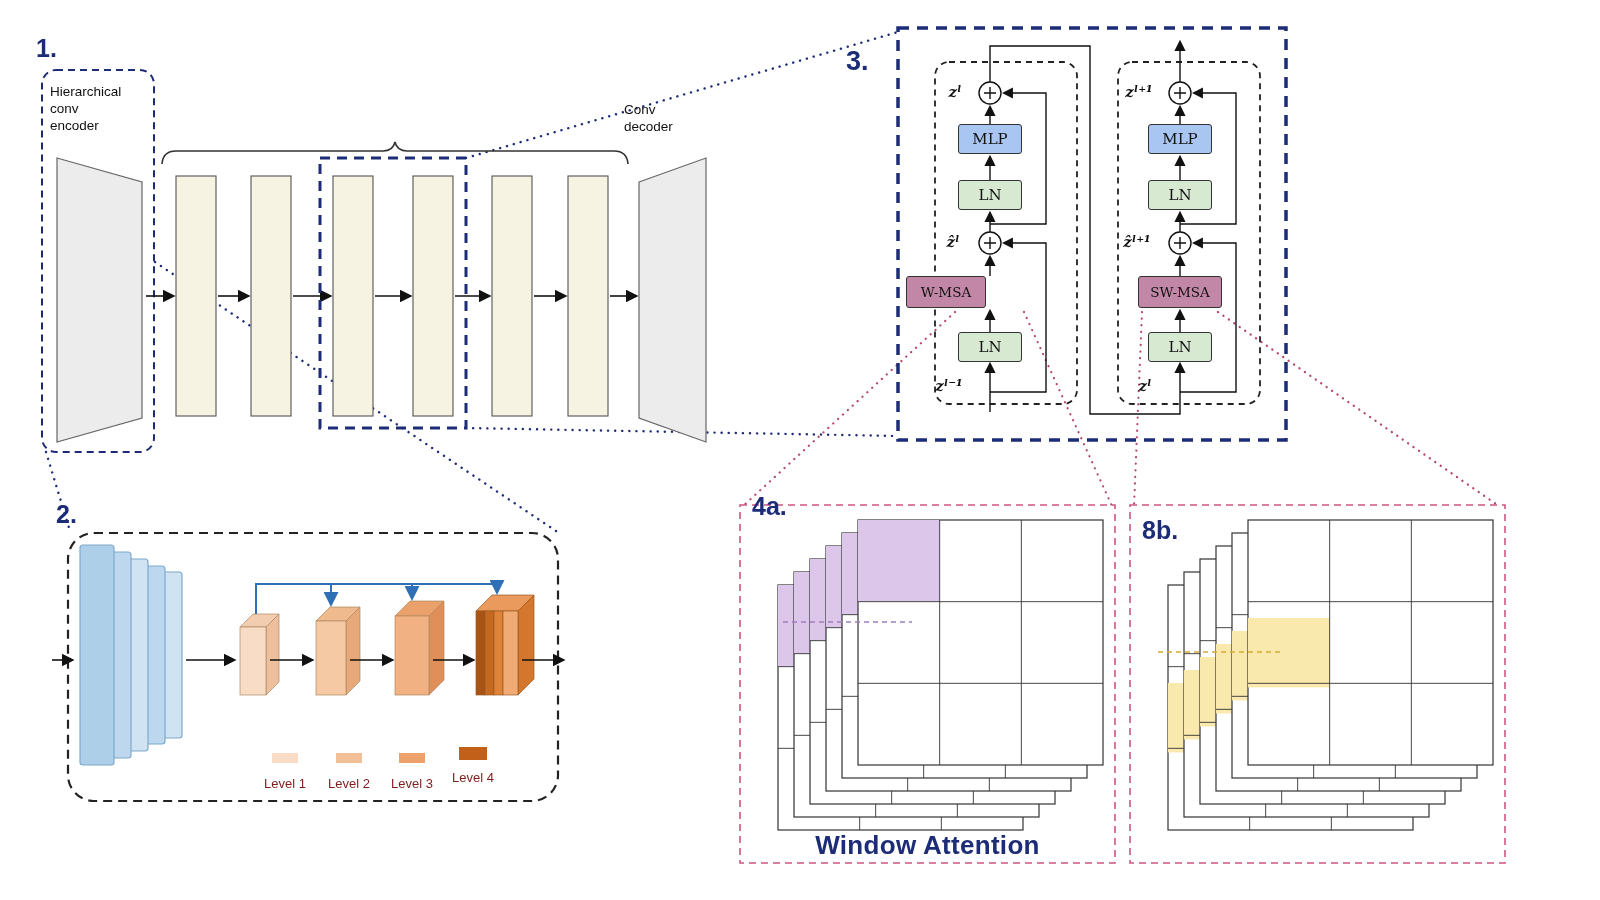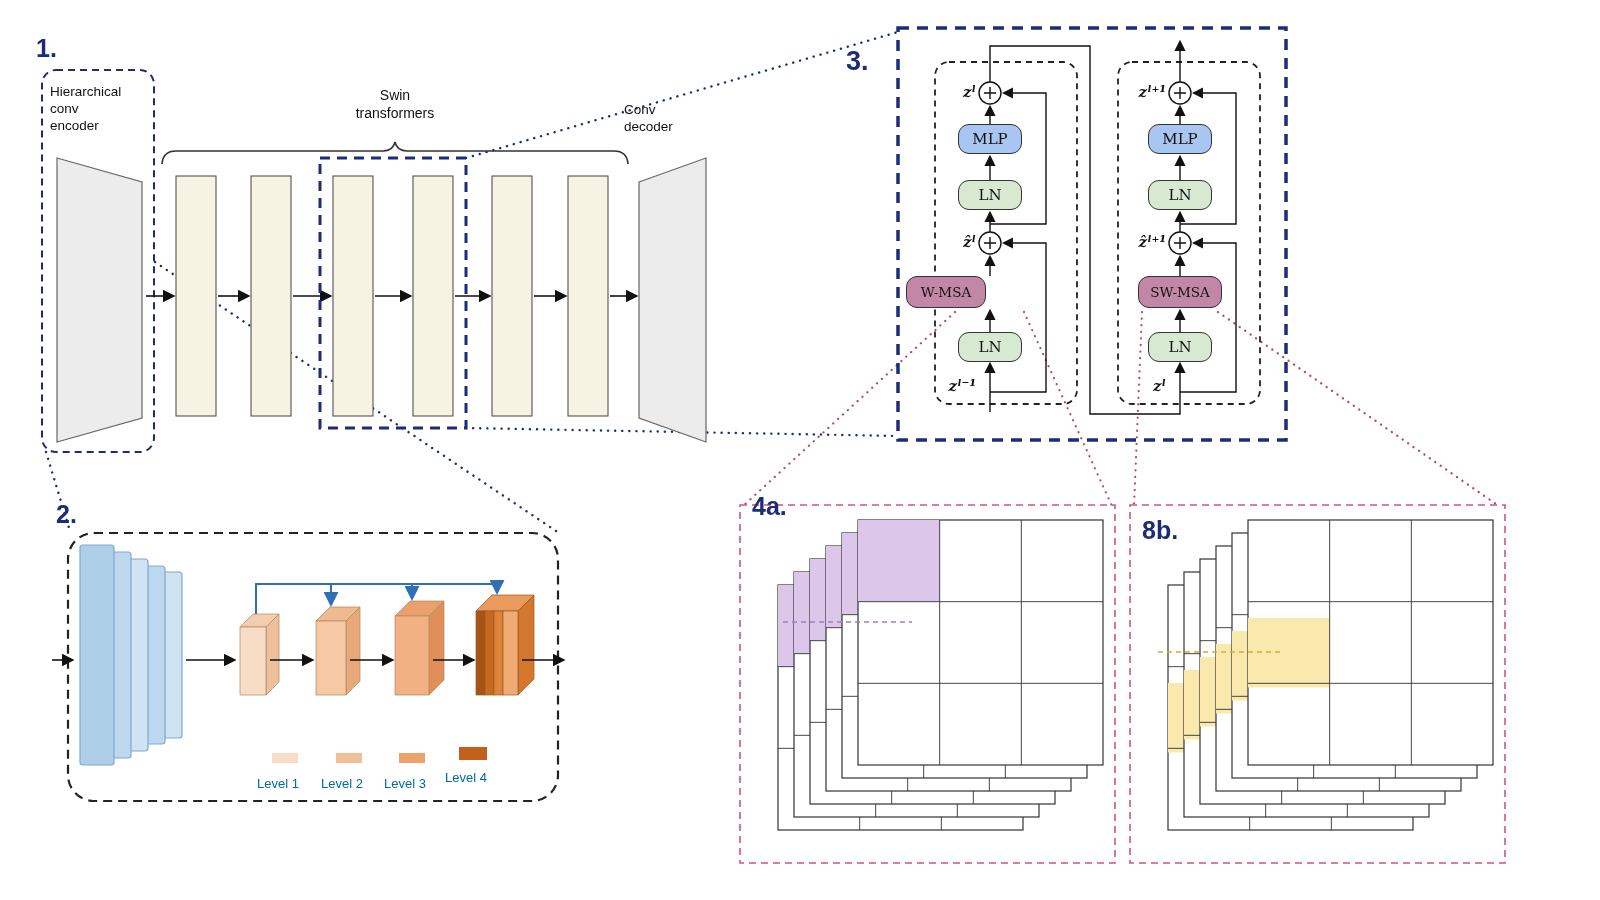--- a/index.html
+++ b/index.html
@@ -4,27 +4,27 @@
 <style>
   html,body{margin:0;padding:0;background:#fff}
   .stage{position:relative;width:1600px;height:900px;background:#fff;
          font-family:"Liberation Sans",sans-serif;overflow:hidden}
   svg.canvas{position:absolute;left:0;top:0}
   .abs{position:absolute}
   .num{font-weight:700;font-size:25px;color:var(--navy)}
   .cap{font-size:13.5px;line-height:1.25;color:#111;text-align:left;white-space:pre-line}
   .cap14{font-size:14px;line-height:1.3;color:#111;text-align:center;white-space:pre-line}
   .title2{font-weight:700;font-size:17.5px;color:#111;text-align:center}
-  .lvl{font-size:13px;color:#0369a1;}
-  .comp{position:absolute;border:1.3px solid #333;border-radius:11px;display:flex;
+  .lvl{font-size:13px;color:#7f1d1d;text-align:center}
+  .comp{position:absolute;border:1.3px solid #333;border-radius:3px;display:flex;
         align-items:center;justify-content:center;font-family:"DejaVu Serif",serif;
         font-size:15px;color:#111;box-sizing:border-box}
   .msa{font-size:13.5px}
   .zlab{position:absolute;font-family:"DejaVu Serif",serif;font-style:italic;
-        font-weight:700;font-size:15px;color:#111;text-align:right}
+        font-weight:700;font-size:15px;color:#111;text-align:center}
   .winlab{position:absolute;font-size:26px;font-weight:600;color:var(--navy);
           text-align:center;letter-spacing:.3px}
   .sw{position:absolute}
 </style>
 </head>
 <body>
 
 <div class="stage">
 
 <svg class="canvas" width="1600" height="900" viewBox="0 0 1600 900">
@@ -283,22 +283,20 @@
           </g>
         </g>
     <line x1="1158" y1="652" x2="1280" y2="652" stroke="#d9aa33" stroke-width="1.4" stroke-dasharray="5 4"></line>
   </g>
 </svg>
 
 <div class="abs num" style="left:36px;top:34px">1.</div>
 <div class="abs cap" style="left:50px;top:84px;width:96px">Hierarchical
 conv
 encoder</div>
-<div class="abs cap14" style="left:315px;top:86px;width:160px">Swin
-transformers</div>
 <div class="abs cap" style="left:624px;top:102px;width:92px">Conv
 decoder</div>
 
 <div class="abs num" style="left:56px;top:500px">2.</div>
 
 <div class="sw" style="left:272px;top:753px;width:26px;height:10px;background:var(--level1)"></div>
 <div class="sw" style="left:336px;top:753px;width:26px;height:10px;background:var(--level2)"></div>
 <div class="sw" style="left:399px;top:753px;width:26px;height:10px;background:var(--level3)"></div>
 <div class="sw" style="left:459px;top:747px;width:28px;height:13px;background:var(--level4)"></div>
 <div class="abs lvl" style="left:257px;top:776px;width:56px">Level 1</div>
@@ -320,14 +318,15 @@
 
 <div class="zlab" style="left:934px;top:83px;width:42px">zˡ</div>
 <div class="zlab" style="left:930px;top:233px;width:46px">ẑˡ</div>
 <div class="zlab" style="left:922px;top:377px;width:54px">zˡ⁻¹</div>
 <div class="zlab" style="left:1112px;top:83px;width:54px">zˡ⁺¹</div>
 <div class="zlab" style="left:1108px;top:233px;width:58px">ẑˡ⁺¹</div>
 <div class="zlab" style="left:1124px;top:377px;width:42px">zˡ</div>
 
 <div class="abs num" style="left:752px;top:492px">4a.</div>
 <div class="abs num" style="left:1142px;top:516px">8b.</div>
+<div class="winlab" style="left:740px;top:830px;width:375px">Window Attention</div>
 
 </div>
 
 </body></html>

